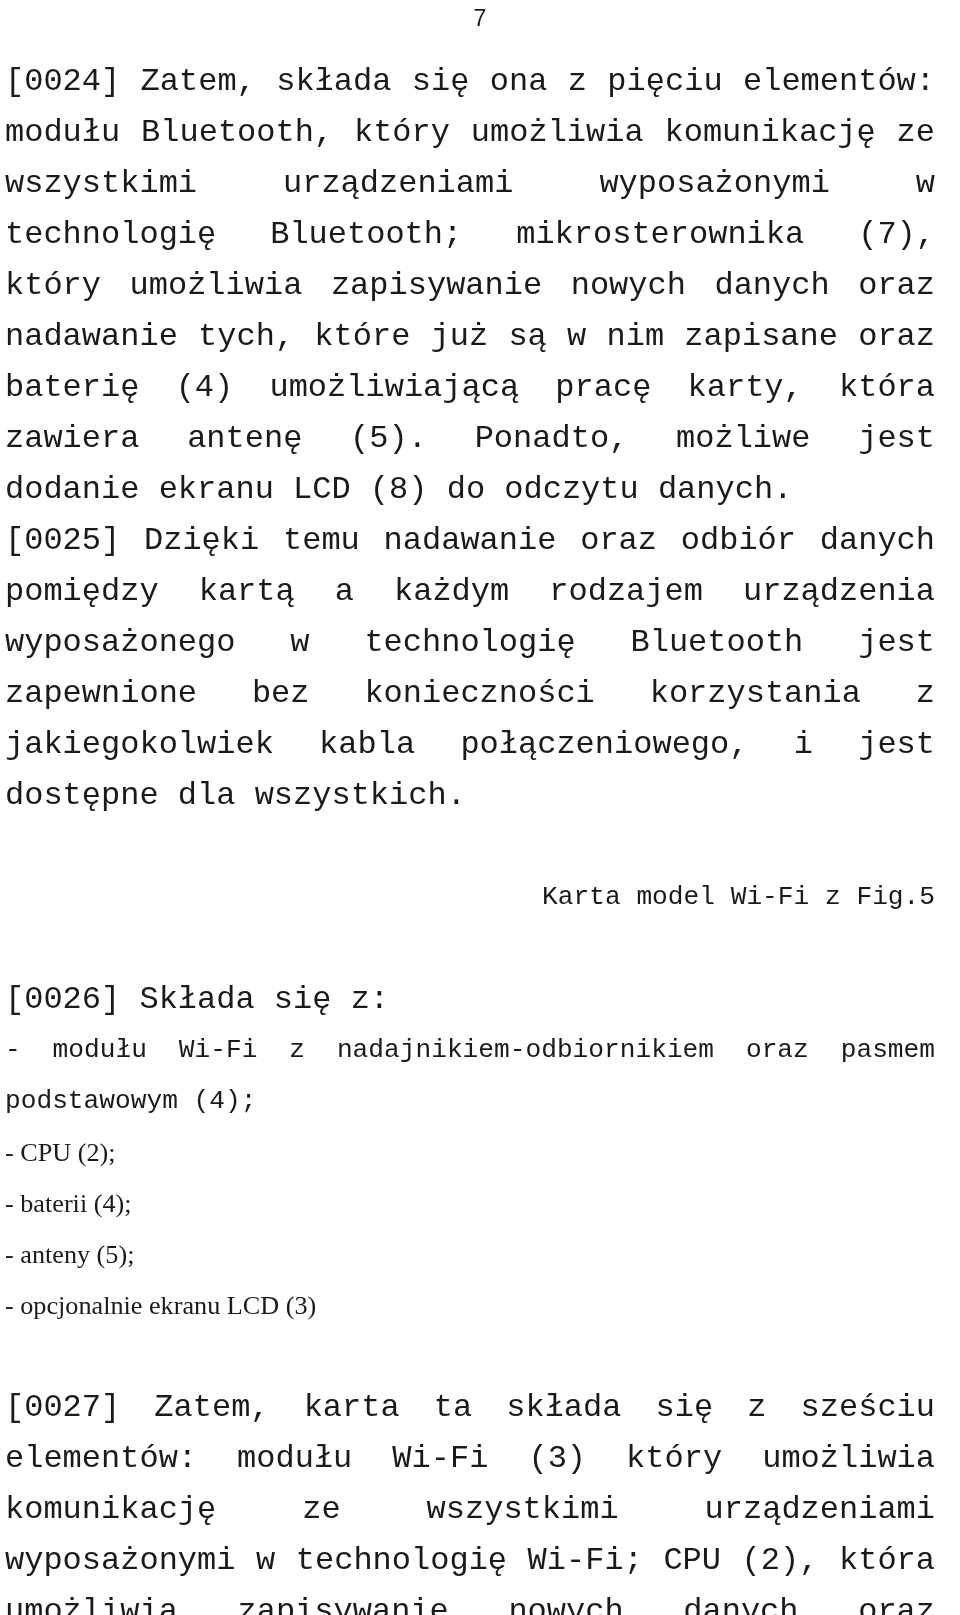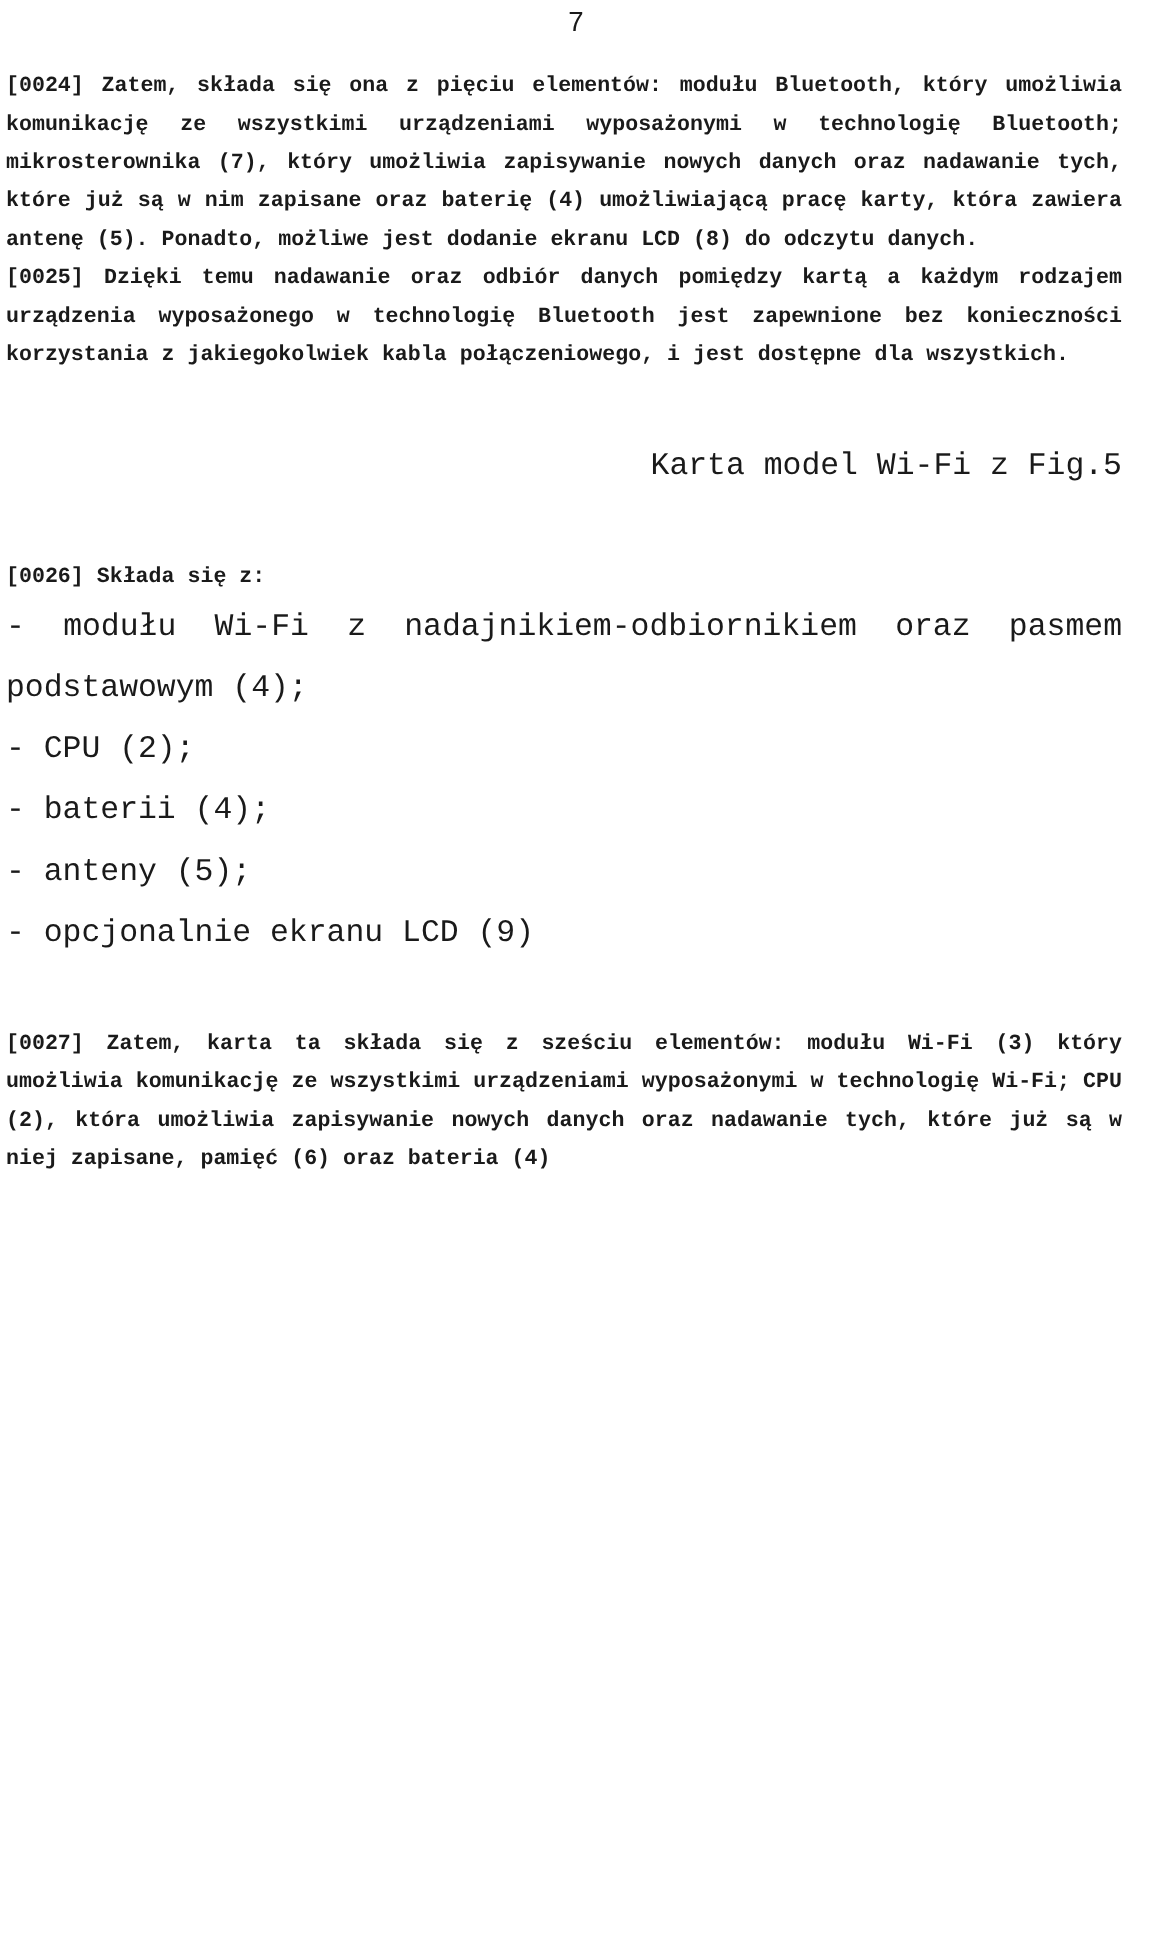--- a/index.html
+++ b/index.html
@@ -32,46 +32,46 @@
     color: #1a1a1a;
     line-height: 28px;
   }
   .body-col {
     position: absolute;
     left: 5px;
     top: 56px;
     width: 930px;
   }
   .para {
-    font-size: 18px;
-    line-height: 32px;
+    font-size: 32px;
+    line-height: 51px;
     letter-spacing: 0px;
     text-align: justify;
     text-align-last: left;
     -webkit-hyphens: none;
     hyphens: none;
     margin: 0;
     white-space: normal;
-    font-weight: bold;
   }
   .para.single {
     text-align: center;
   }
   .spacer-line {
     height: 51px;
   }
   .list-item {
     font-size: 26.2px;
     line-height: 51px;
     text-align: justify;
     text-align-last: left;
     margin: 0;
   }
   .list-item.short {
     text-align: left;
+    font-family: Liberation Serif, serif;
   }
   .heading-line {
     font-size: 26.2px;
     line-height: 51px;
     text-align: right;
     margin: 0;
   }
 </style>
 </head>
 <body>
@@ -96,20 +96,20 @@
 
     <p class="list-item">- modułu Wi-Fi z nadajnikiem-odbiornikiem oraz pasmem podstawowym (4);</p>
 
     <p class="list-item short">- CPU (2);</p>
 
 
     <p class="list-item short">- baterii (4);</p>
 
     <p class="list-item short">- anteny (5);</p>
 
-    <p class="list-item short">- opcjonalnie ekranu LCD (9)</p>
+    <p class="list-item short">- opcjonalnie ekranu LCD (3)</p>
 
     <div class="spacer-line"></div>
 
     <p class="para">[0027] Zatem, karta ta składa się z sześciu elementów: modułu Wi-Fi (3) który umożliwia komunikację ze wszystkimi urządzeniami wyposażonymi w technologię Wi-Fi; CPU (2), która umożliwia zapisywanie nowych danych oraz nadawanie tych, które już są w niej zapisane, pamięć (6) oraz bateria (4)</p>
 
   </div>
 </div>
 
 </body></html>

